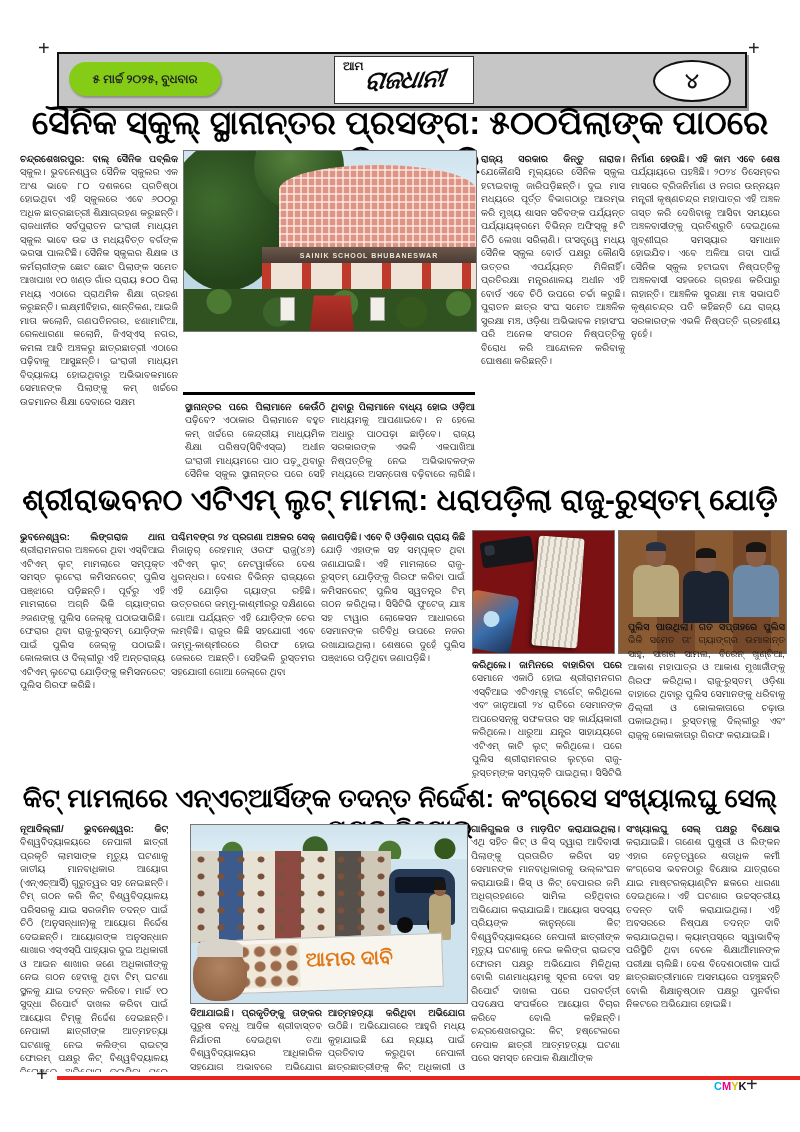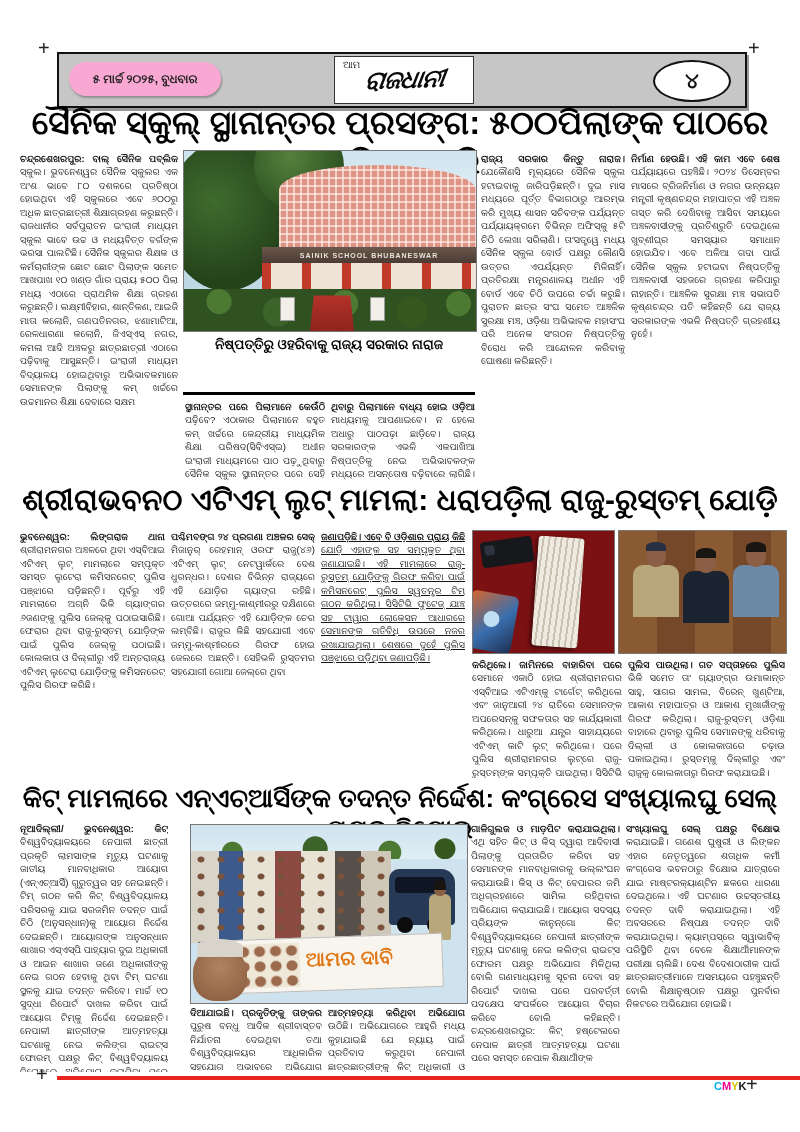--- a/index.html
+++ b/index.html
@@ -10,29 +10,29 @@
   }
   .abs{position:absolute;}
   
   .crop{font-size:20px;font-weight:400;color:#222;line-height:1;}
   
   .header-bar{
     left:57px;top:52px;width:686px;height:52px;background:#c6c6c6;
     border:2px solid #111;box-shadow:2px 3px 0 #9a9a9a;
   }
   .date-pill{
-    left:10px;top:8px;width:152px;height:34px;background:#f9a8d4;border-radius:17px;
+    left:10px;top:8px;width:152px;height:34px;background:#84cc16;border-radius:17px;
     box-shadow:1px 2px 2px #8f8f8f;display:flex;align-items:center;justify-content:center;
     font-size:12px;font-weight:700;color:#222;
   }
   .masthead-box{
     left:275px;top:2px;width:138px;height:46px;background:#fff;border:1px solid #333;
     display:flex;align-items:center;justify-content:center;position:absolute;
   }
-  .masthead-small{position:absolute;left:8px;top:2px;font-size:10px;font-weight:400;color:#111;}
+  .masthead-small{position:absolute;left:8px;top:2px;font-size:12px;font-weight:700;color:#111;}
   .masthead-logo{
     font-size:25px;font-weight:900;font-style:italic;color:#0a0a0a;
     transform:skewX(-10deg) rotate(-2deg);letter-spacing:-1px;
     font-family:"Liberation Serif","DejaVu Serif",serif;
   }
   .page-oval{
     right:14px;top:6px;width:74px;height:38px;background:#fff;border:2px solid #111;
     border-radius:50%;display:flex;align-items:center;justify-content:center;
     font-size:21px;font-weight:700;color:#111;
   }
@@ -160,34 +160,33 @@
   <div class="p1-facade"></div>
   <div class="p1-sign">SAINIK SCHOOL BHUBANESWAR</div>
   <div class="p1-pillars"></div>
   <div class="p1-hedge"></div>
   <div class="p1-path"></div>
   <div class="p1-post1"></div>
   <div class="p1-post2"></div>
 </div>
 
 <div class="abs caption">
-  <div>ନିଷ୍ପତ୍ତିରୁ ଓହରିବାକୁ ରାଜ୍ୟ ସରକାର ନାରାଜ</div>
 </div>
 <div class="abs cap-rule"></div>
 
 <div class="abs col" style="left:185px;top:400px;width:140px;height:80px;">ସ୍ଥାନାନ୍ତର ପରେ ପିଲାମାନେ କେଉଁଠି ପଢ଼ିବେ? ଏଠାକାର ପିଲାମାନେ ବହୁତ କମ୍ ଖର୍ଚ୍ଚରେ କେନ୍ଦ୍ରୀୟ ମାଧ୍ୟମିକ ଶିକ୍ଷା ପରିଷଦ(ସିବିଏସ୍ଇ) ଅଧୀନ ଇଂରାଜୀ ମାଧ୍ୟମରେ ପାଠ ପଢ଼ୁଥିବାରୁ ସୈନିକ ସ୍କୁଲ ସ୍ଥାନାନ୍ତର ପରେ ସେହି ପିଲାମାନେ କେଉଁଠିକୁ ଯିବେ? ଆଖପାଖରେ କୌଣସି ଇଂରାଜୀ ମାଧ୍ୟମ ସ୍କୁଲ କମ୍ ଖର୍ଚ୍ଚରେ ଶିକ୍ଷାଦାନ କରୁ ନ</div>
 <div class="abs col" style="left:331px;top:400px;width:144px;height:80px;">ଥିବାରୁ ପିଲାମାନେ ବାଧ୍ୟ ହୋଇ ଓଡ଼ିଆ ମାଧ୍ୟମକୁ ଆପଣାଇବେ। ନ ହେଲେ ଅଧାରୁ ପାଠପଢ଼ା ଛାଡ଼ିବେ। ରାଜ୍ୟ ସରକାରଙ୍କ ଏଭଳି ଏକପାଖିଆ ନିଷ୍ପତ୍ତିକୁ ନେଇ ଅଭିଭାବକଙ୍କ ମଧ୍ୟରେ ଅସନ୍ତୋଷ ବଢ଼ିବାରେ ଲାଗିଛି। ଅନ୍ୟପକ୍ଷରେ ସ୍କୁଲ ସ୍ଥାନାନ୍ତରକୁ ସବୁ ସ୍ତରରେ ବିରୋଧ କରାଯାଉଥିଲେ ମଧ୍ୟ</div>
 <div class="abs col" style="left:481px;top:152px;width:144px;height:328px;">ରାଜ୍ୟ ସରକାର କିନ୍ତୁ ନାରାଜ। ଯେକୌଣସି ମୂଲ୍ୟରେ ସୈନିକ ସ୍କୁଲ ହଟାଇବାକୁ ଜାରିପଡ଼ିଛନ୍ତି। ଦୁଇ ମାସ ମଧ୍ୟରେ ପୂର୍ତ୍ତ ବିଭାଗଠାରୁ ଆରମ୍ଭ କରି ମୁଖ୍ୟ ଶାସନ ସଚିବଙ୍କ ପର୍ଯ୍ୟନ୍ତ ପର୍ଯ୍ୟାୟକ୍ରମେ ବିଭିନ୍ନ ଅଫିସ୍‌କୁ ୫ଟି ଚିଠି ଲେଖା ସରିଲାଣି। ତା'ସତ୍ତ୍ୱେ ମଧ୍ୟ ସୈନିକ ସ୍କୁଲ ବୋର୍ଡ ପକ୍ଷରୁ କୌଣସି ଉତ୍ତର ଏପର୍ଯ୍ୟନ୍ତ ମିଳିନାହିଁ। ପ୍ରତିରକ୍ଷା ମନ୍ତ୍ରଣାଳୟ ଅଧୀନ ଏହି ବୋର୍ଡ ଏବେ ଚିଠି ଉପରେ ଚର୍ଚ୍ଚା କରୁଛି। ପୁରାତନ ଛାତ୍ର ସଂଘ ସମେତ ଆଞ୍ଚଳିକ ସୁରକ୍ଷା ମଞ୍ଚ, ଓଡ଼ିଶା ଅଭିଭାବକ ମହାସଂଘ ପରି ଅନେକ ସଂଗଠନ ନିଷ୍ପତ୍ତିକୁ ବିରୋଧ କରି ଆନ୍ଦୋଳନ କରିବାକୁ ଘୋଷଣା କରିଛନ୍ତି।</div>
 <div class="abs col" style="left:631px;top:152px;width:149px;height:328px;">ନିର୍ମାଣ ହେଉଛି। ଏହି କାମ ଏବେ ଶେଷ ପର୍ଯ୍ୟାୟରେ ପହଞ୍ଚିଛି। ୨୦୨୪ ଡିସେମ୍ବର ମାସରେ ବ୍ରିଜନିର୍ମାଣ ଓ ନଗର ଉନ୍ନୟନ ମନ୍ତ୍ରୀ କୃଷ୍ଣଚନ୍ଦ୍ର ମହାପାତ୍ର ଏହି ଅଞ୍ଚଳ ଗସ୍ତ କରି ଦେଖିବାକୁ ଆସିବା ସମୟରେ ଅଞ୍ଚଳବାସୀଙ୍କୁ ପ୍ରତିଶ୍ରୁତି ଦେଇଥିଲେ ଖୁବ୍‌ଶୀଘ୍ର ସମସ୍ୟାର ସମାଧାନ ହୋଇଯିବ। ଏବେ ଅଳିଆ ଗଦା ପାଇଁ ସୈନିକ ସ୍କୁଲ ହଟାଇବା ନିଷ୍ପତ୍ତିକୁ ଅଞ୍ଚଳବାସୀ ସହଜରେ ଗ୍ରହଣ କରିପାରୁ ନାହାନ୍ତି। ଆଞ୍ଚଳିକ ସୁରକ୍ଷା ମଞ୍ଚ ସଭାପତି କୃଷ୍ଣଚନ୍ଦ୍ର ପତି କହିଛନ୍ତି ଯେ ରାଜ୍ୟ ସରକାରଙ୍କ ଏଭଳି ନିଷ୍ପତ୍ତି ଗ୍ରହଣୀୟ ନୁହେଁ।</div>
 
 <div class="abs headline headline2">ଶ୍ରୀରାଭବନଠ ଏଟିଏମ୍ ଲୁଟ୍ ମାମଲା: ଧରାପଡ଼ିଲା ରାଜୁ-ରୁସ୍ତମ୍ ଯୋଡ଼ି</div>
 
 <div class="abs col" style="left:20px;top:530px;width:145px;height:248px;">ଭୁବନେଶ୍ୱର: ଲିଙ୍ଗରାଜ ଥାନା ଶ୍ରୀରାମନଗର ଅଞ୍ଚଳରେ ଥିବା ଏସ୍‌ବିଆଇ ଏଟିଏମ୍ ଲୁଟ୍ ମାମଲାରେ ସମ୍ପୃକ୍ତ ସମସ୍ତ ଲୁଟେରା କମିସନରେଟ୍ ପୁଲିସ ପଞ୍ଝାରେ ପଡ଼ିଛନ୍ତି। ପୂର୍ବରୁ ଏହି ମାମଲାରେ ଅଗ୍ନି ଭିକି ଗ୍ୟାଙ୍ଗର ୬ଜଣଙ୍କୁ ପୁଲିସ ଜେଲ୍‌କୁ ପଠାଇସାରିଛି। ଫେରାର ଥିବା ରାଜୁ-ରୁସ୍ତମ୍ ଯୋଡ଼ିଙ୍କ ପାଇଁ ପୁଲିସ ଜେଲ୍‌କୁ ପଠାଇଛି। କୋଲକାତା ଓ ଦିଲ୍ଲୀରୁ ଏହି ଅନ୍ତରାଜ୍ୟ ଏଟିଏମ୍ ଲୁଟେରା ଯୋଡ଼ିଙ୍କୁ କମିସନରେଟ୍ ପୁଲିସ ଗିରଫ କରିଛି।</div>
 <div class="abs col" style="left:171px;top:530px;width:144px;height:248px;">ପଶ୍ଚିମବଙ୍ଗ ୨୪ ପ୍ରଗଣା ଅଞ୍ଚଳର ସେକ୍ ମିଜାନୁର୍ ରେହମାନ୍ ଓରଫ ରାଜୁ(୪୬) ଏଟିଏମ୍ ଲୁଟ୍ ନେଟୱାର୍କରେ ଦେଶ ଧୁରନ୍ଧର। ଦେଶର ବିଭିନ୍ନ ରାଜ୍ୟରେ ଏହି ଯୋଡ଼ିର ଗ୍ୟାଙ୍ଗ ରହିଛି। ଉତ୍ତରରେ ଜମ୍ମୁ-କାଶ୍ମୀରରୁ ଦକ୍ଷିଣରେ ଗୋଆ ପର୍ଯ୍ୟନ୍ତ ଏହି ଯୋଡ଼ିଙ୍କ ଚେର ଲମ୍ବିଛି। ରାଜୁର କିଛି ସହଯୋଗୀ ଏବେ ଜମ୍ମୁ-କାଶ୍ମୀରରେ ଗିରଫ ହୋଇ ଜେଲରେ ଅଛନ୍ତି। ସେହିଭଳି ରୁସ୍ତମର ସହଯୋଗୀ ଗୋଆ ଜେଲ୍‌ରେ ଥିବା</div>
-<div class="abs col" style="left:321px;top:530px;width:144px;height:248px;text-decoration:underline;">ଜଣାପଡ଼ିଛି। ଏବେ ବି ଓଡ଼ିଶାର ପ୍ରାୟ କିଛି ଯୋଡ଼ି ଏହାଙ୍କ ସହ ସମ୍ପୃକ୍ତ ଥିବା ଜଣାଯାଇଛି। ଏହି ମାମଲାରେ ରାଜୁ-ରୁସ୍ତମ୍ ଯୋଡ଼ିଙ୍କୁ ଗିରଫ କରିବା ପାଇଁ କମିସନରେଟ୍ ପୁଲିସ ସ୍ୱତନ୍ତ୍ର ଟିମ୍ ଗଠନ କରିଥିଲା। ସିସିଟିଭି ଫୁଟେଜ୍ ଯାଞ୍ଚ ସହ ଟାୱାର ଲୋକେସନ ଆଧାରରେ ସେମାନଙ୍କ ଗତିବିଧି ଉପରେ ନଜର ରଖାଯାଇଥିଲା। ଶେଷରେ ଦୁହେଁ ପୁଲିସ ପଞ୍ଝାରେ ପଡ଼ିଥିବା ଜଣାପଡ଼ିଛି।</div>
+<div class="abs col" style="left:321px;top:530px;width:144px;height:248px;">ଜଣାପଡ଼ିଛି। ଏବେ ବି ଓଡ଼ିଶାର ପ୍ରାୟ କିଛି ଯୋଡ଼ି ଏହାଙ୍କ ସହ ସମ୍ପୃକ୍ତ ଥିବା ଜଣାଯାଇଛି। ଏହି ମାମଲାରେ ରାଜୁ-ରୁସ୍ତମ୍ ଯୋଡ଼ିଙ୍କୁ ଗିରଫ କରିବା ପାଇଁ କମିସନରେଟ୍ ପୁଲିସ ସ୍ୱତନ୍ତ୍ର ଟିମ୍ ଗଠନ କରିଥିଲା। ସିସିଟିଭି ଫୁଟେଜ୍ ଯାଞ୍ଚ ସହ ଟାୱାର ଲୋକେସନ ଆଧାରରେ ସେମାନଙ୍କ ଗତିବିଧି ଉପରେ ନଜର ରଖାଯାଇଥିଲା। ଶେଷରେ ଦୁହେଁ ପୁଲିସ ପଞ୍ଝାରେ ପଡ଼ିଥିବା ଜଣାପଡ଼ିଛି।</div>
 
 <div class="abs photo p2">
   <div class="p2-phone">
       <div class="p2-cam"></div>
     </div>
   <div class="p2-cash"></div>
   <div class="p2-phone2">
       <div class="p2-logo"></div>
     </div>
 </div>
@@ -201,21 +200,21 @@
     <div class="head"></div>
     <div class="torso"></div>
   </div>
   <div class="person p3-m2" style="left:114px;top:14px;">
     <div class="head"></div>
     <div class="torso"></div>
   </div>
 </div>
 
 <div class="abs col" style="left:472px;top:658px;width:150px;height:120px;">କରିଥିଲେ। ଜାମିନରେ ବାହାରିବା ପରେ ସେମାନେ ଏକାଠି ହୋଇ ଶ୍ରୀରାମନଗର ଏସ୍‌ବିଆଇ ଏଟିଏମ୍‌କୁ ଟାର୍ଗେଟ୍ କରିଥିଲେ ଏବଂ ଜାନୁଆରୀ ୨୪ ରାତିରେ ସେମାନଙ୍କ ଅପରେସନ୍‌କୁ ସଫଳତାର ସହ କାର୍ଯ୍ୟକାରୀ କରିଥିଲେ। ଧାରୁଆ ଯନ୍ତ୍ର ସାହାଯ୍ୟରେ ଏଟିଏମ୍ କାଟି ଲୁଟ୍ କରିଥିଲେ। ପରେ ପୁଲିସ ଶ୍ରୀରାମନଗର ଲୁଟ୍‌ରେ ରାଜୁ-ରୁସ୍ତମ୍‌ଙ୍କ ସମ୍ପୃକ୍ତି ପାଇଥିଲା। ସିସିଟିଭି ଫୁଟେଜ୍‌ରୁ ଭିକି ଗ୍ୟାଙ୍ଗ୍‌ର ସମ୍ପୃକ୍ତି ମଧ୍ୟ</div>
-<div class="abs col" style="left:628px;top:658px;width:157px;height:120px;">ପୁଲିସ ପାଉଥିଲା। ଗତ ସପ୍ତାହରେ ପୁଲିସ ଭିକି ସମେତ ତା' ଗ୍ୟାଙ୍ଗ୍‌ର ଉମାକାନ୍ତ ସାହୁ, ସାଗର ସାମଲ, ବିରେନ୍ ଖୁଣ୍ଟିଆ, ଆକାଶ ମହାପାତ୍ର ଓ ଆକାଶ ମୁଖାର୍ଜୀଙ୍କୁ ଗିରଫ କରିଥିଲା। ରାଜୁ-ରୁସ୍ତମ୍ ଓଡ଼ିଶା ବାହାରେ ଥିବାରୁ ପୁଲିସ ସେମାନଙ୍କୁ ଧରିବାକୁ ଦିଲ୍ଲୀ ଓ କୋଲକାତାରେ ଚଢ଼ାଉ ପକାଇଥିଲା। ରୁସ୍ତମ୍‌କୁ ଦିଲ୍ଲୀରୁ ଏବଂ ରାଜୁକୁ କୋଲକାତାରୁ ଗିରଫ କରାଯାଇଛି।</div>
+<div class="abs col" style="left:628px;top:620px;width:157px;height:120px;">ପୁଲିସ ପାଉଥିଲା। ଗତ ସପ୍ତାହରେ ପୁଲିସ ଭିକି ସମେତ ତା' ଗ୍ୟାଙ୍ଗ୍‌ର ଉମାକାନ୍ତ ସାହୁ, ସାଗର ସାମଲ, ବିରେନ୍ ଖୁଣ୍ଟିଆ, ଆକାଶ ମହାପାତ୍ର ଓ ଆକାଶ ମୁଖାର୍ଜୀଙ୍କୁ ଗିରଫ କରିଥିଲା। ରାଜୁ-ରୁସ୍ତମ୍ ଓଡ଼ିଶା ବାହାରେ ଥିବାରୁ ପୁଲିସ ସେମାନଙ୍କୁ ଧରିବାକୁ ଦିଲ୍ଲୀ ଓ କୋଲକାତାରେ ଚଢ଼ାଉ ପକାଇଥିଲା। ରୁସ୍ତମ୍‌କୁ ଦିଲ୍ଲୀରୁ ଏବଂ ରାଜୁକୁ କୋଲକାତାରୁ ଗିରଫ କରାଯାଇଛି।</div>
 
 <div class="abs headline headline3">କିଟ୍ ମାମଲାରେ ଏନ୍ଏଚ୍ଆର୍ସିଙ୍କ ତଦନ୍ତ ନିର୍ଦ୍ଦେଶ: କଂଗ୍ରେସ ସଂଖ୍ୟାଲଘୁ ସେଲ୍ ପକ୍ଷରୁ ବିକ୍ଷୋଭ</div>
 
 <div class="abs col" style="left:20px;top:822px;width:148px;height:250px;">ନୂଆଦିଲ୍ଲୀ/ ଭୁବନେଶ୍ୱର: କିଟ୍ ବିଶ୍ୱବିଦ୍ୟାଳୟରେ ନେପାଳୀ ଛାତ୍ରୀ ପ୍ରକୃତି ଲାମସାଙ୍କ ମୃତ୍ୟୁ ଘଟଣାକୁ ଜାତୀୟ ମାନବାଧିକାର ଆୟୋଗ (ଏନ୍ଏଚ୍ଆର୍ସି) ଗୁରୁତ୍ୱର ସହ ନେଇଛନ୍ତି। ଟିମ୍ ଗଠନ କରି କିଟ୍ ବିଶ୍ୱବିଦ୍ୟାଳୟ ପରିସରକୁ ଯାଇ ସରଜମିନ ତଦନ୍ତ ପାଇଁ ଚିଠି (ଅନୁସନ୍ଧାନ)କୁ ଆୟୋଗ ନିର୍ଦ୍ଦେଶ ଦେଇଛନ୍ତି। ଆୟୋଗଙ୍କ ଅନୁସନ୍ଧାନ ଶାଖାର ଏସ୍ଏସ୍ପି ପାହ୍ୟାର ଦୁଇ ଅଧିକାରୀ ଓ ଆଇନ ଶାଖାର ଜଣେ ଅଧିକାରୀଙ୍କୁ ନେଇ ଗଠନ ହେବାକୁ ଥିବା ଟିମ୍ ଘଟଣା ସ୍ଥଳକୁ ଯାଇ ତଦନ୍ତ କରିବେ। ମାର୍ଚ୍ଚ ୧୦ ସୁଦ୍ଧା ରିପୋର୍ଟ ଦାଖଲ କରିବା ପାଇଁ ଆୟୋଗ ଟିମ୍‌କୁ ନିର୍ଦ୍ଦେଶ ଦେଇଛନ୍ତି। ନେପାଳୀ ଛାତ୍ରୀଙ୍କ ଆତ୍ମହତ୍ୟା ଘଟଣାକୁ ନେଇ କଲିଙ୍ଗ ରାଇଟ୍ସ ଫୋରମ୍ ପକ୍ଷରୁ କିଟ୍ ବିଶ୍ୱବିଦ୍ୟାଳୟ ବିରୋଧରେ ଅଭିଯୋଗ କରାଯିବା ପରେ ଆୟୋଗଙ୍କ ପକ୍ଷରୁ ତଦନ୍ତ ନିର୍ଦ୍ଦେଶ</div>
 
 <div class="abs photo p4">
   <div class="p4-trees"></div>
   <div class="p4-crowd"></div>
   <div class="p4-suv"></div>
   <div class="person p4-cop">

